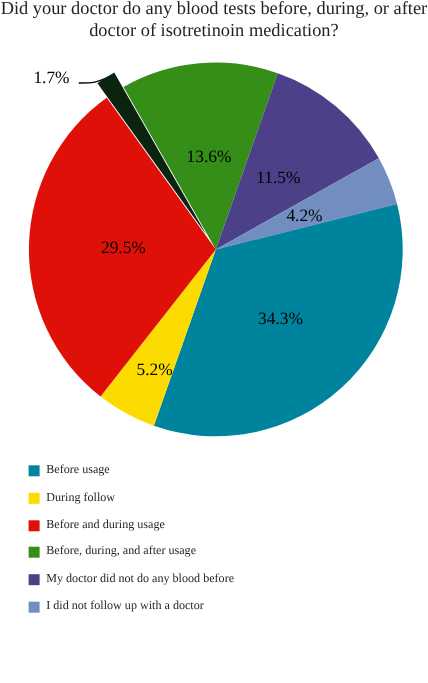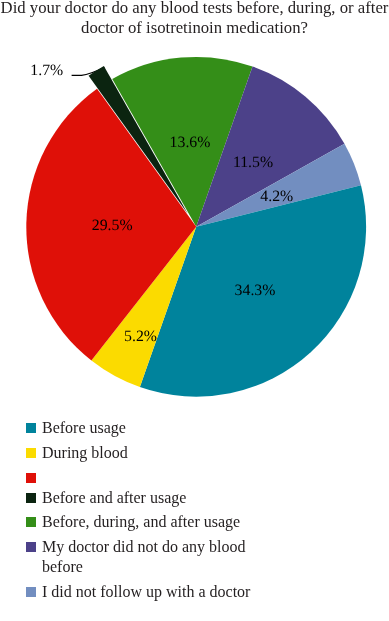--- a/index.html
+++ b/index.html
@@ -48,21 +48,21 @@
     margin-bottom: 5.1px;
   }
   .legend-swatch {
     width: 10px;
     height: 10px;
     flex: 0 0 10px;
     margin-top: 5px;
     margin-right: 6px;
   }
   .legend-label {
-    font-size: 16px;
+    font-size: 11px;
     line-height: 19.7px;
     color: #231f20;
     width: 209px;
   }
 </style>
 </head>
 <body>
 
 <div id="chart-title">
   <span>Did your doctor do any blood tests before, during, or after</span><br>
@@ -93,28 +93,25 @@
     </g>
 </svg>
 
 <div id="legend">
     <div class="legend-item">
       <span class="legend-swatch" style="background: rgb(0, 131, 156);"></span>
       <span class="legend-label">Before usage</span>
     </div>
     <div class="legend-item">
       <span class="legend-swatch" style="background: rgb(251, 219, 0);"></span>
-      <span class="legend-label">During blood</span>
+      <span class="legend-label">During follow</span>
     </div>
     <div class="legend-item">
       <span class="legend-swatch" style="background: rgb(223, 16, 8);"></span>
-    </div>
-    <div class="legend-item">
-      <span class="legend-swatch" style="background: rgb(11, 36, 16);"></span>
-      <span class="legend-label">Before and after usage</span>
+      <span class="legend-label">Before and during usage</span>
     </div>
     <div class="legend-item">
       <span class="legend-swatch" style="background: rgb(52, 142, 24);"></span>
       <span class="legend-label">Before, during, and after usage</span>
     </div>
     <div class="legend-item">
       <span class="legend-swatch" style="background: rgb(76, 65, 137);"></span>
       <span class="legend-label">My doctor did not do any blood before</span>
     </div>
     <div class="legend-item">

